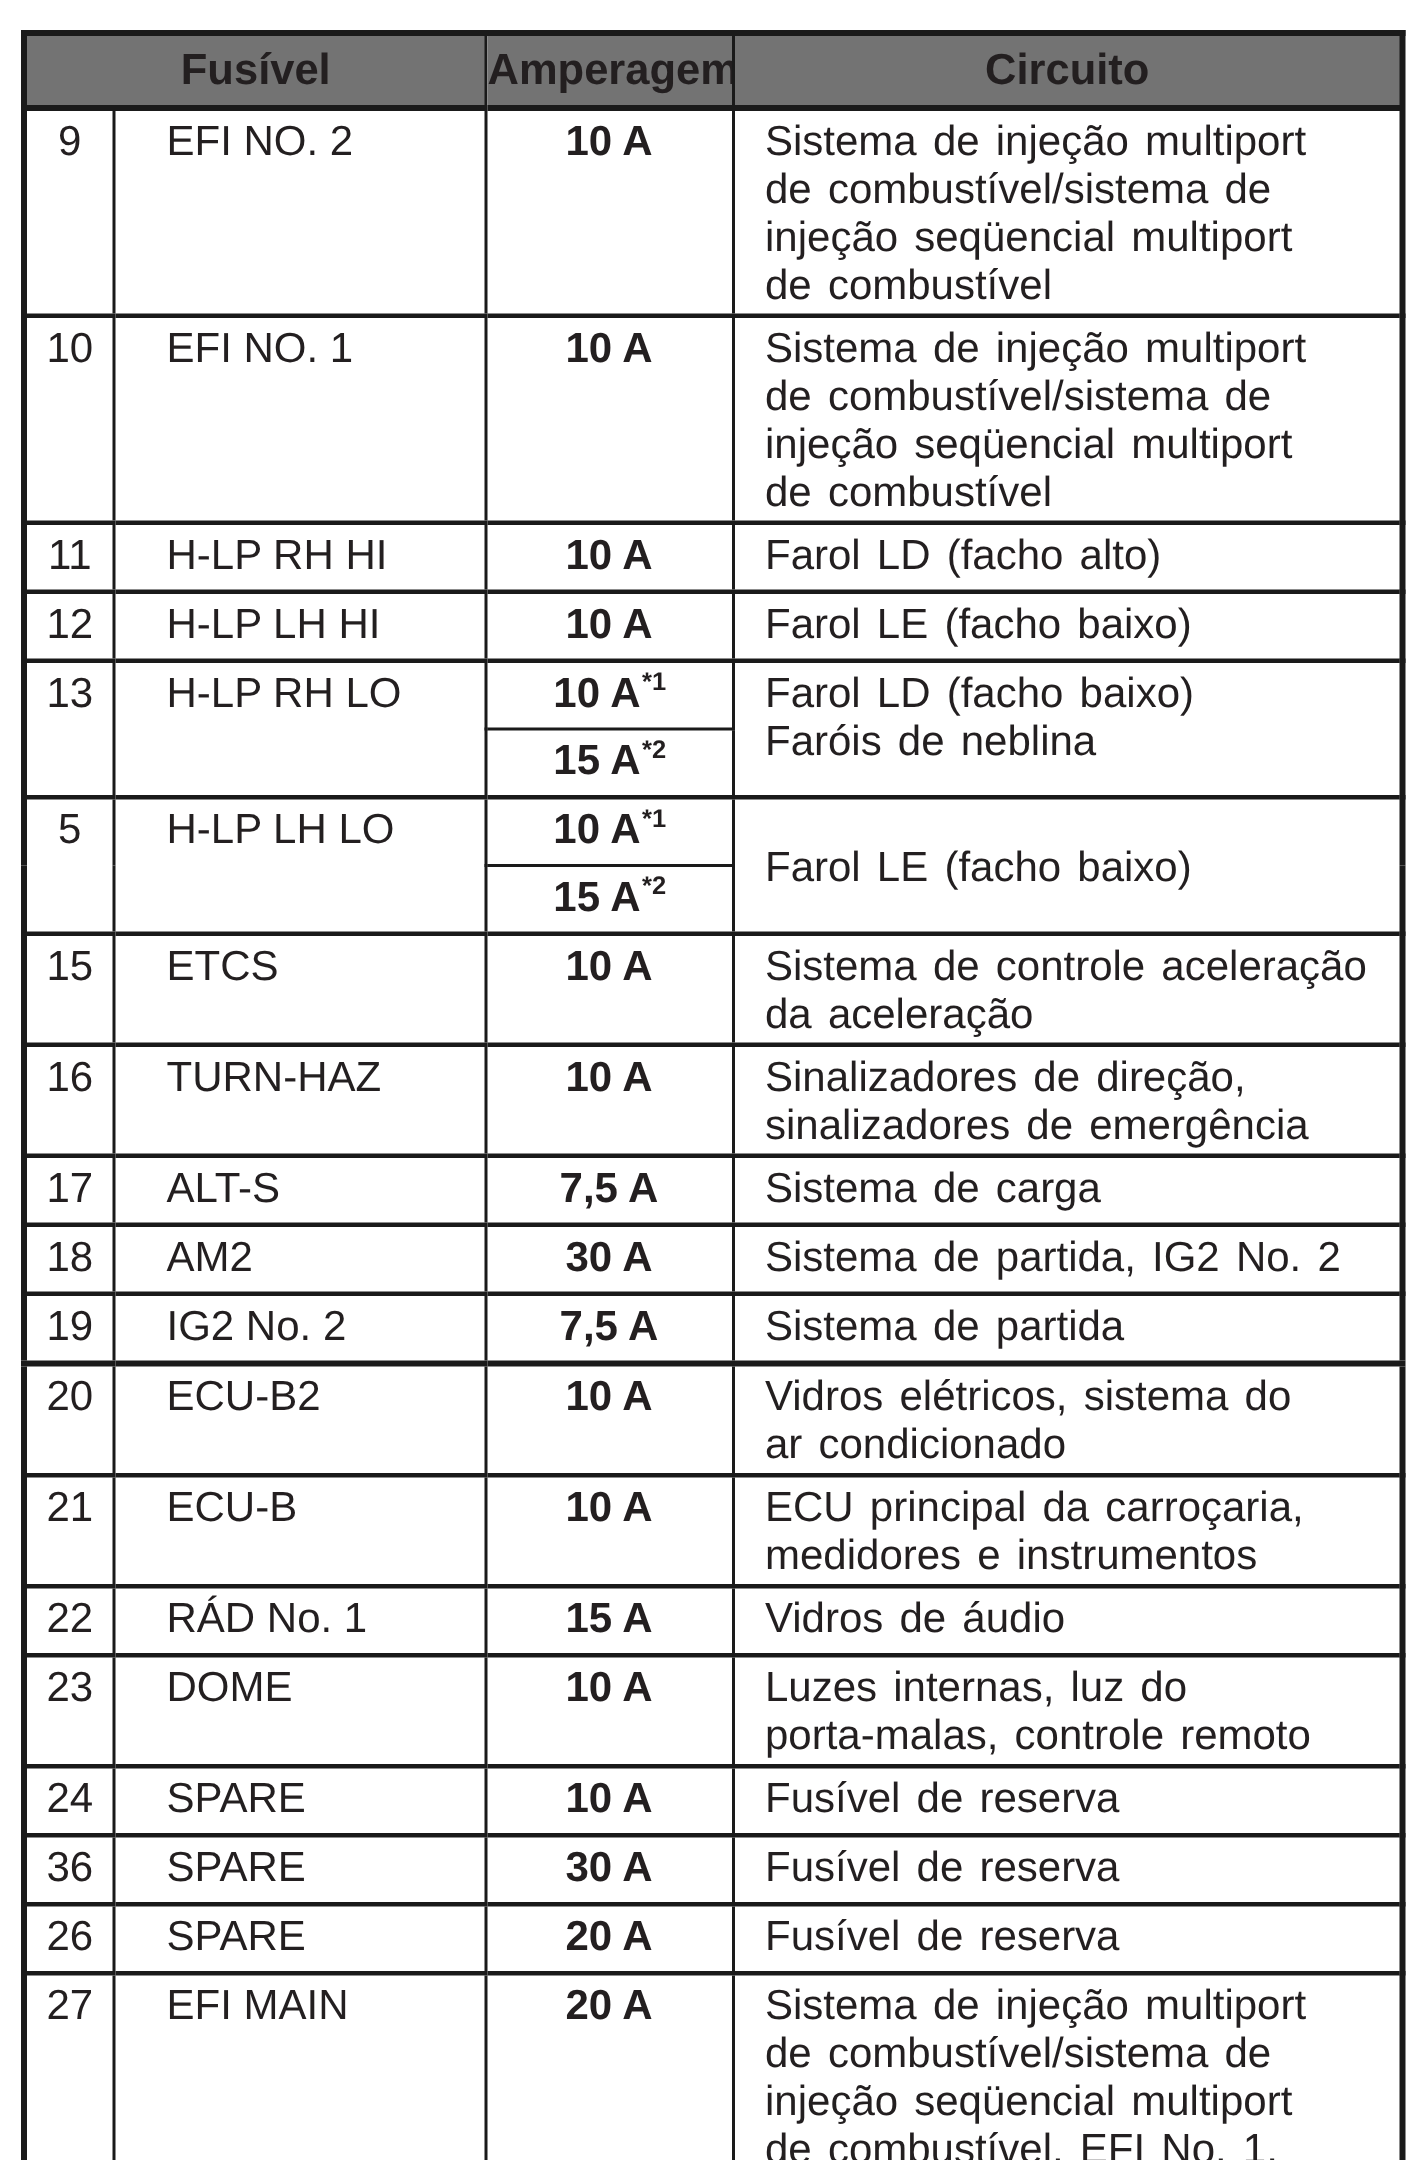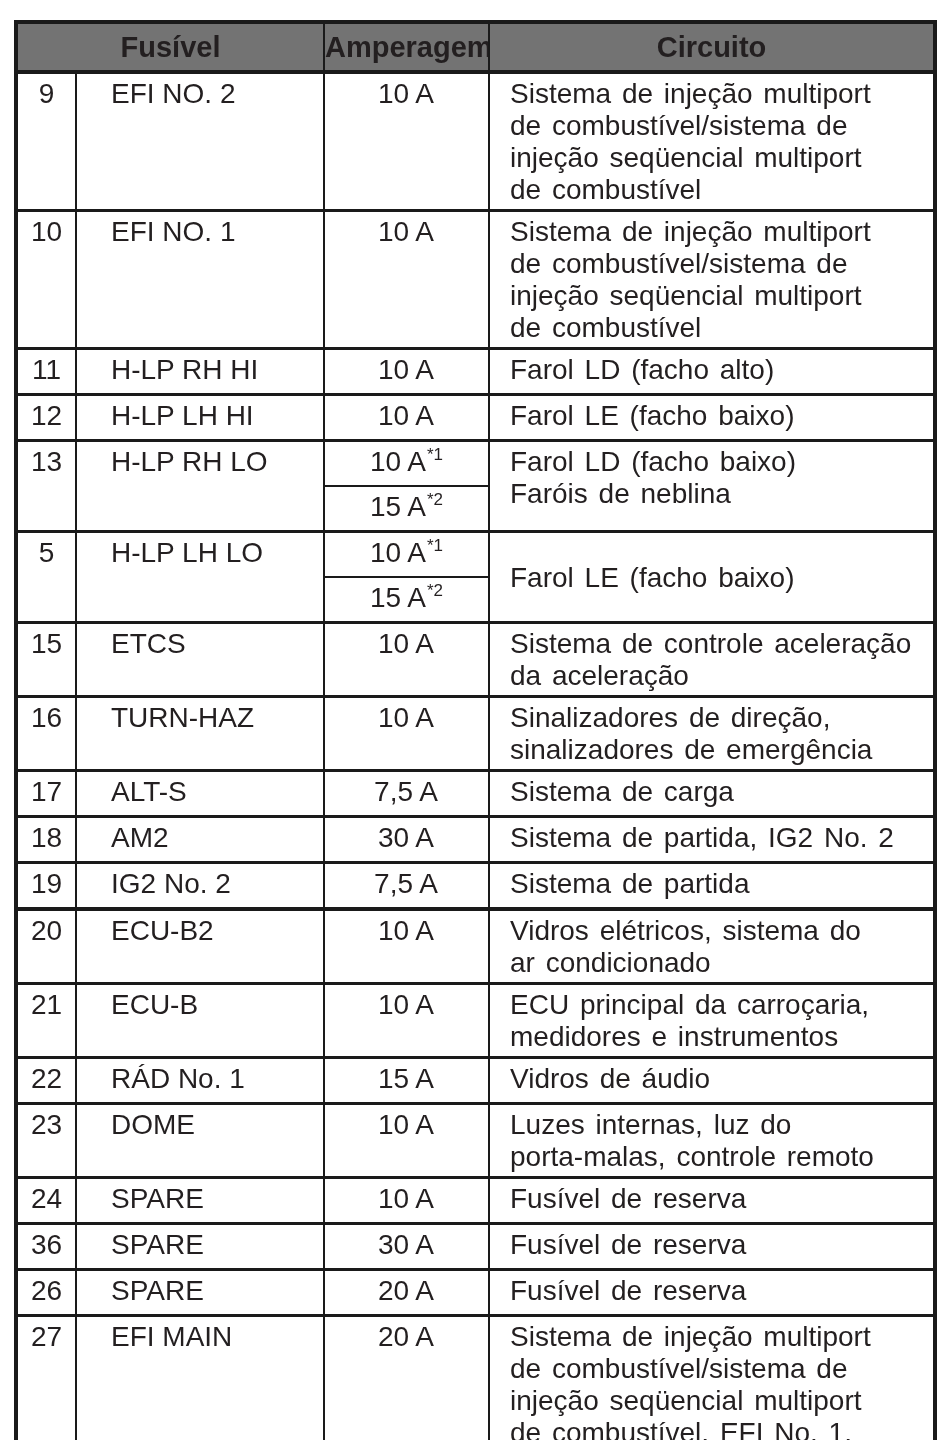--- a/index.html
+++ b/index.html
@@ -31,21 +31,21 @@
     border-bottom-width: 4px;
   }
   td {
     font-size: 28px;
     line-height: 32px;
     vertical-align: top;
     padding: 4px 0 3px 0;
   }
   td.num  { text-align: center; }
   td.name { padding-left: 34px; white-space: nowrap; }
-  td.amp  { text-align: center; }
+  td.amp  { text-align: center; font-weight: bold; }
   td.amp-top    { border-bottom-width: 2px; }
   td.amp-bottom { border-top-width: 2px; }
   td.circ { padding-left: 20px; padding-right: 6px; word-spacing: 3px; margin-left: 28px; }
   td.circ.middle { vertical-align: middle; }
   tr.section-end td { border-bottom-width: 4px; }
   .note {
     font-size: 17px;
     position: relative;
     top: -11px;
     margin-left: 1px;

